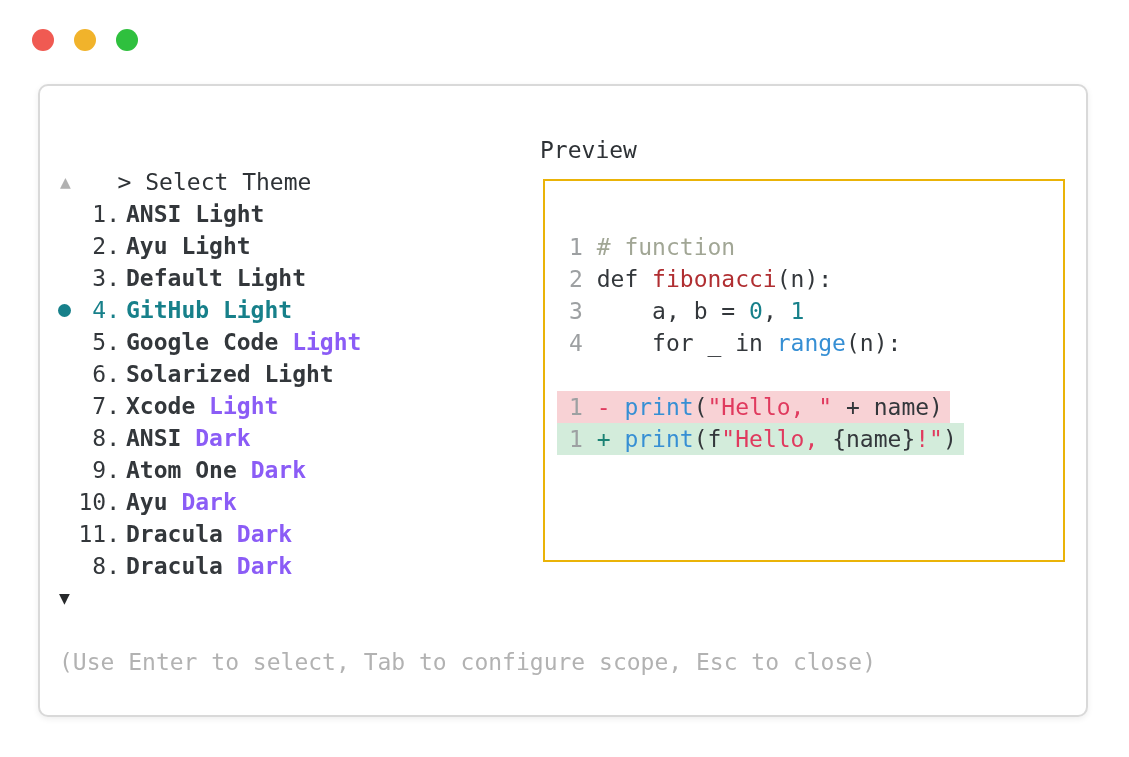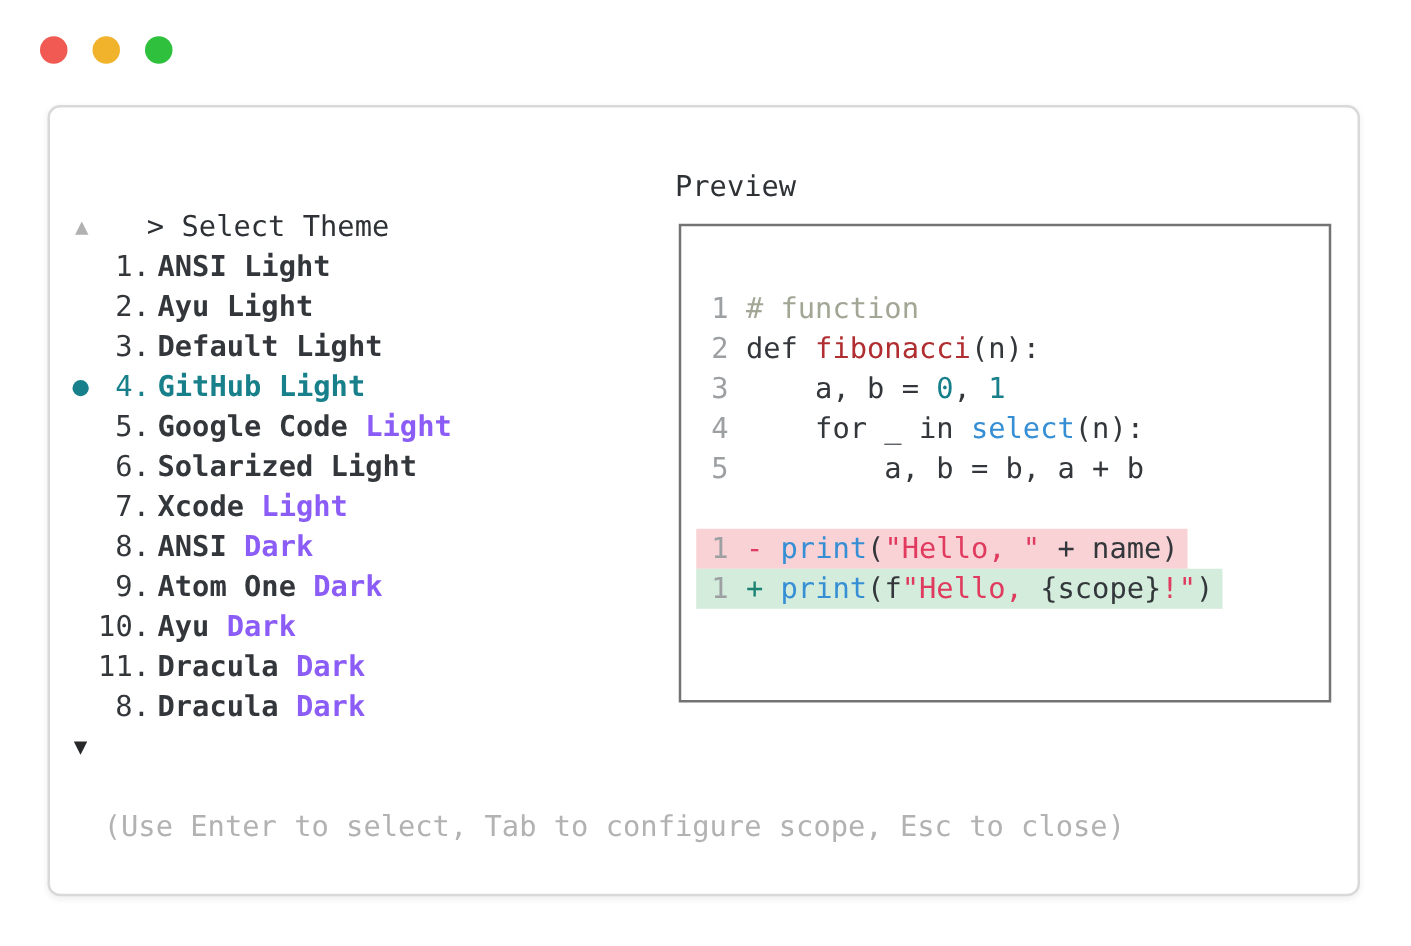--- a/index.html
+++ b/index.html
@@ -17,35 +17,35 @@
   .panel{
     position:absolute;left:38px;top:84px;width:1050px;height:633px;
     box-sizing:border-box;background:#ffffff;border:2px solid #d9d9d9;
     border-radius:10px;box-shadow:0 2px 6px rgba(0,0,0,0.07);
   }
   .row32{height:32px;line-height:32px;}
   .prompt{position:absolute;left:22px;top:48px;font-size:23px;color:#2e3236;white-space:pre;}
   .prompt-marker{margin-right:14px;}
   .scroll-up{position:absolute;left:20px;top:80px;font-size:18px;color:#b1b1b1;}
   .scroll-down{position:absolute;left:19px;top:496px;font-size:18px;color:#27292b;}
-  .hint{position:absolute;left:19px;top:560px;font-size:23px;color:#b2b2b2;white-space:pre;margin-left:24px;}
+  .hint{position:absolute;left:19px;top:560px;font-size:23px;color:#b2b2b2;white-space:pre;}
   
   .theme-list{position:absolute;left:18px;top:112px;width:460px;font-size:23px;}
   .trow{display:flex;align-items:center;height:32px;line-height:32px;color:#33373b;white-space:pre;}
   .trow .marker{width:20px;flex:0 0 20px;position:relative;}
   .trow .dot{position:absolute;left:0;top:-6px;width:13px;height:13px;border-radius:50%;background:#17808a;display:block;}
   .trow .tnum{width:42px;flex:0 0 42px;text-align:right;}
   .trow .tname{margin-left:6px;font-weight:bold;}
   .trow .muted{color:#8b5cf6;}
   .trow.selected .tnum,.trow.selected .tname,.trow.selected .tname span{color:#17808a;}
   
   .preview-label{position:absolute;left:500px;top:48px;font-size:23px;color:#2e3236;}
   .preview-box{
     position:absolute;left:503px;top:93px;width:522px;height:383px;
-    box-sizing:border-box;border:2px solid #737373;background:#ffffff;
+    box-sizing:border-box;border:2px solid #eab308;background:#ffffff;
   }
   .code{position:absolute;left:0;top:50px;width:100%;font-size:23px;}
   .crow{height:32px;line-height:32px;white-space:pre;padding-left:24px;color:#33373b;}
   .lineno{color:#9da0a2;}
   .band{display:inline-block;margin-left:-12px;padding:0 7px 0 12px;}
   .band.removed{background:#f8d2d5;}
   .band.added{background:#d3ecdb;}
   .tk-code{color:#33373b;}
   .tk-comment{color:#a1a695;}
   .tk-func{color:#b02e31;}
@@ -90,20 +90,19 @@
 
   <div class="hint row32">(Use Enter to select, Tab to configure scope, Esc to close)</div>
 
   <div class="preview-label row32">Preview</div>
 
   <div class="preview-box">
     <div class="code">
         <div class="crow"><span class="lineno">1 </span><span class="tk-comment"># function</span></div>
         <div class="crow"><span class="lineno">2 </span><span class="tk-code">def </span><span class="tk-func">fibonacci</span><span class="tk-code">(n):</span></div>
         <div class="crow"><span class="lineno">3 </span><span class="tk-code">    a, b = </span><span class="tk-num">0</span><span class="tk-code">, </span><span class="tk-num">1</span></div>
-        <div class="crow"><span class="lineno">4 </span><span class="tk-code">    for _ in </span><span class="tk-builtin">select</span><span class="tk-code">(n):</span></div>
-        <div class="crow"><span class="lineno">5 </span><span class="tk-code">        a, b = b, a + b</span></div>
+        <div class="crow"><span class="lineno">4 </span><span class="tk-code">    for _ in </span><span class="tk-builtin">range</span><span class="tk-code">(n):</span></div>
         <div class="crow"></div>
         <div class="crow"><span class="band removed"><span class="lineno">1 </span><span class="tk-del">- </span><span class="tk-builtin">print</span><span class="tk-code">(</span><span class="tk-string">"Hello, "</span><span class="tk-code"> + name)</span></span></div>
-        <div class="crow"><span class="band added"><span class="lineno">1 </span><span class="tk-add">+ </span><span class="tk-builtin">print</span><span class="tk-code">(f</span><span class="tk-string">"Hello, </span><span class="tk-code">{scope}</span><span class="tk-string">!"</span><span class="tk-code">)</span></span></div>
+        <div class="crow"><span class="band added"><span class="lineno">1 </span><span class="tk-add">+ </span><span class="tk-builtin">print</span><span class="tk-code">(f</span><span class="tk-string">"Hello, </span><span class="tk-code">{name}</span><span class="tk-string">!"</span><span class="tk-code">)</span></span></div>
       </div>
   </div>
 </div>
 
 </body></html>

